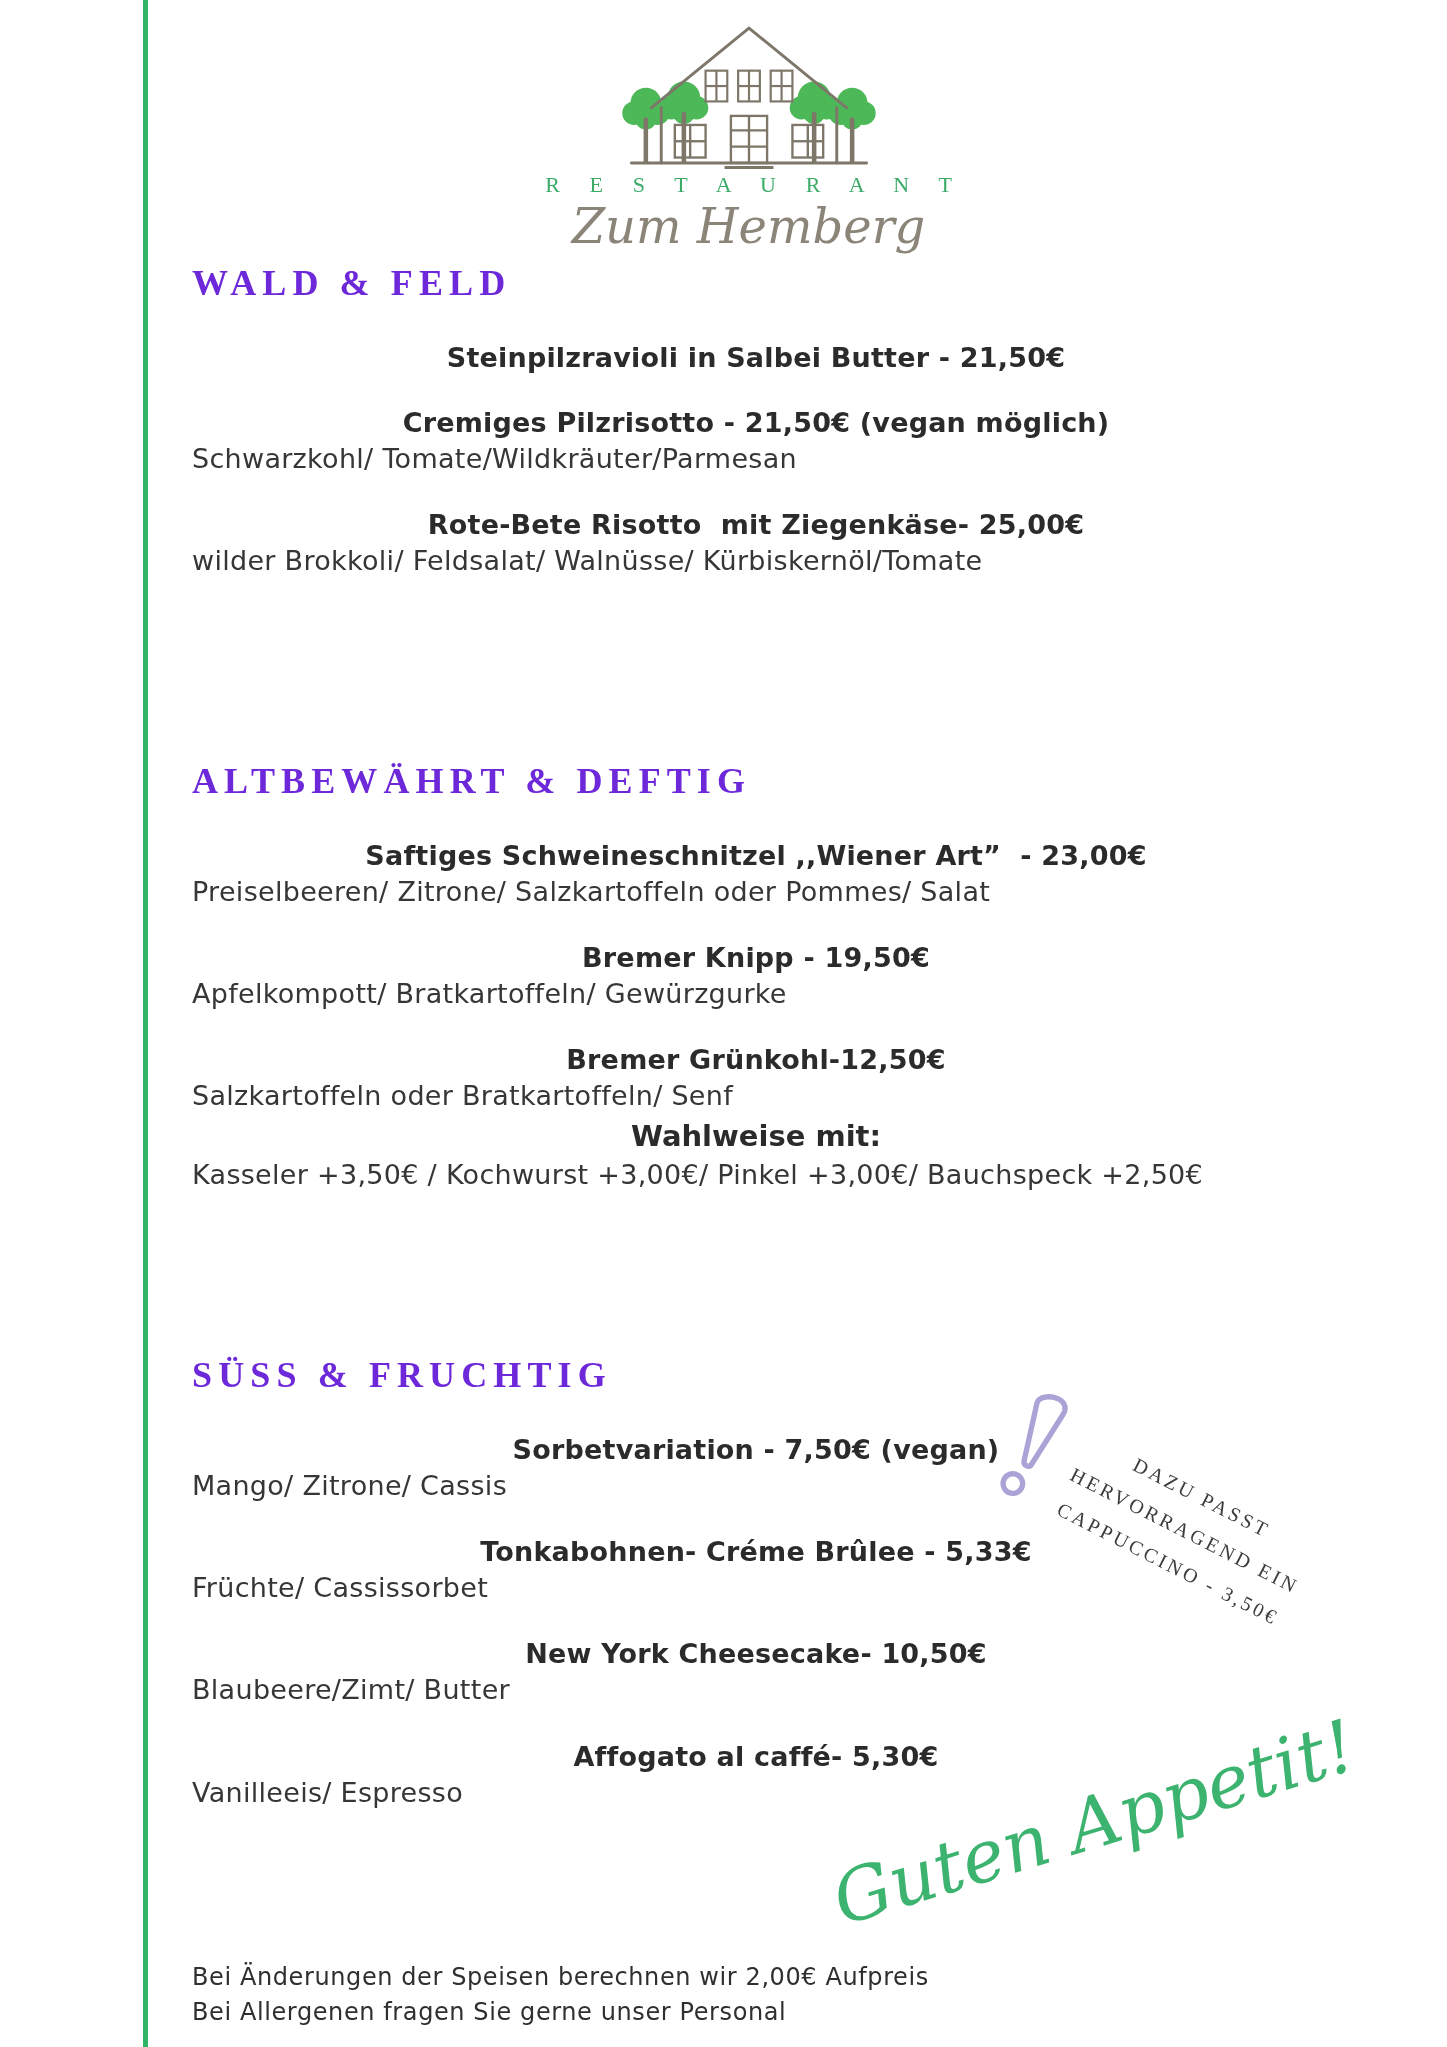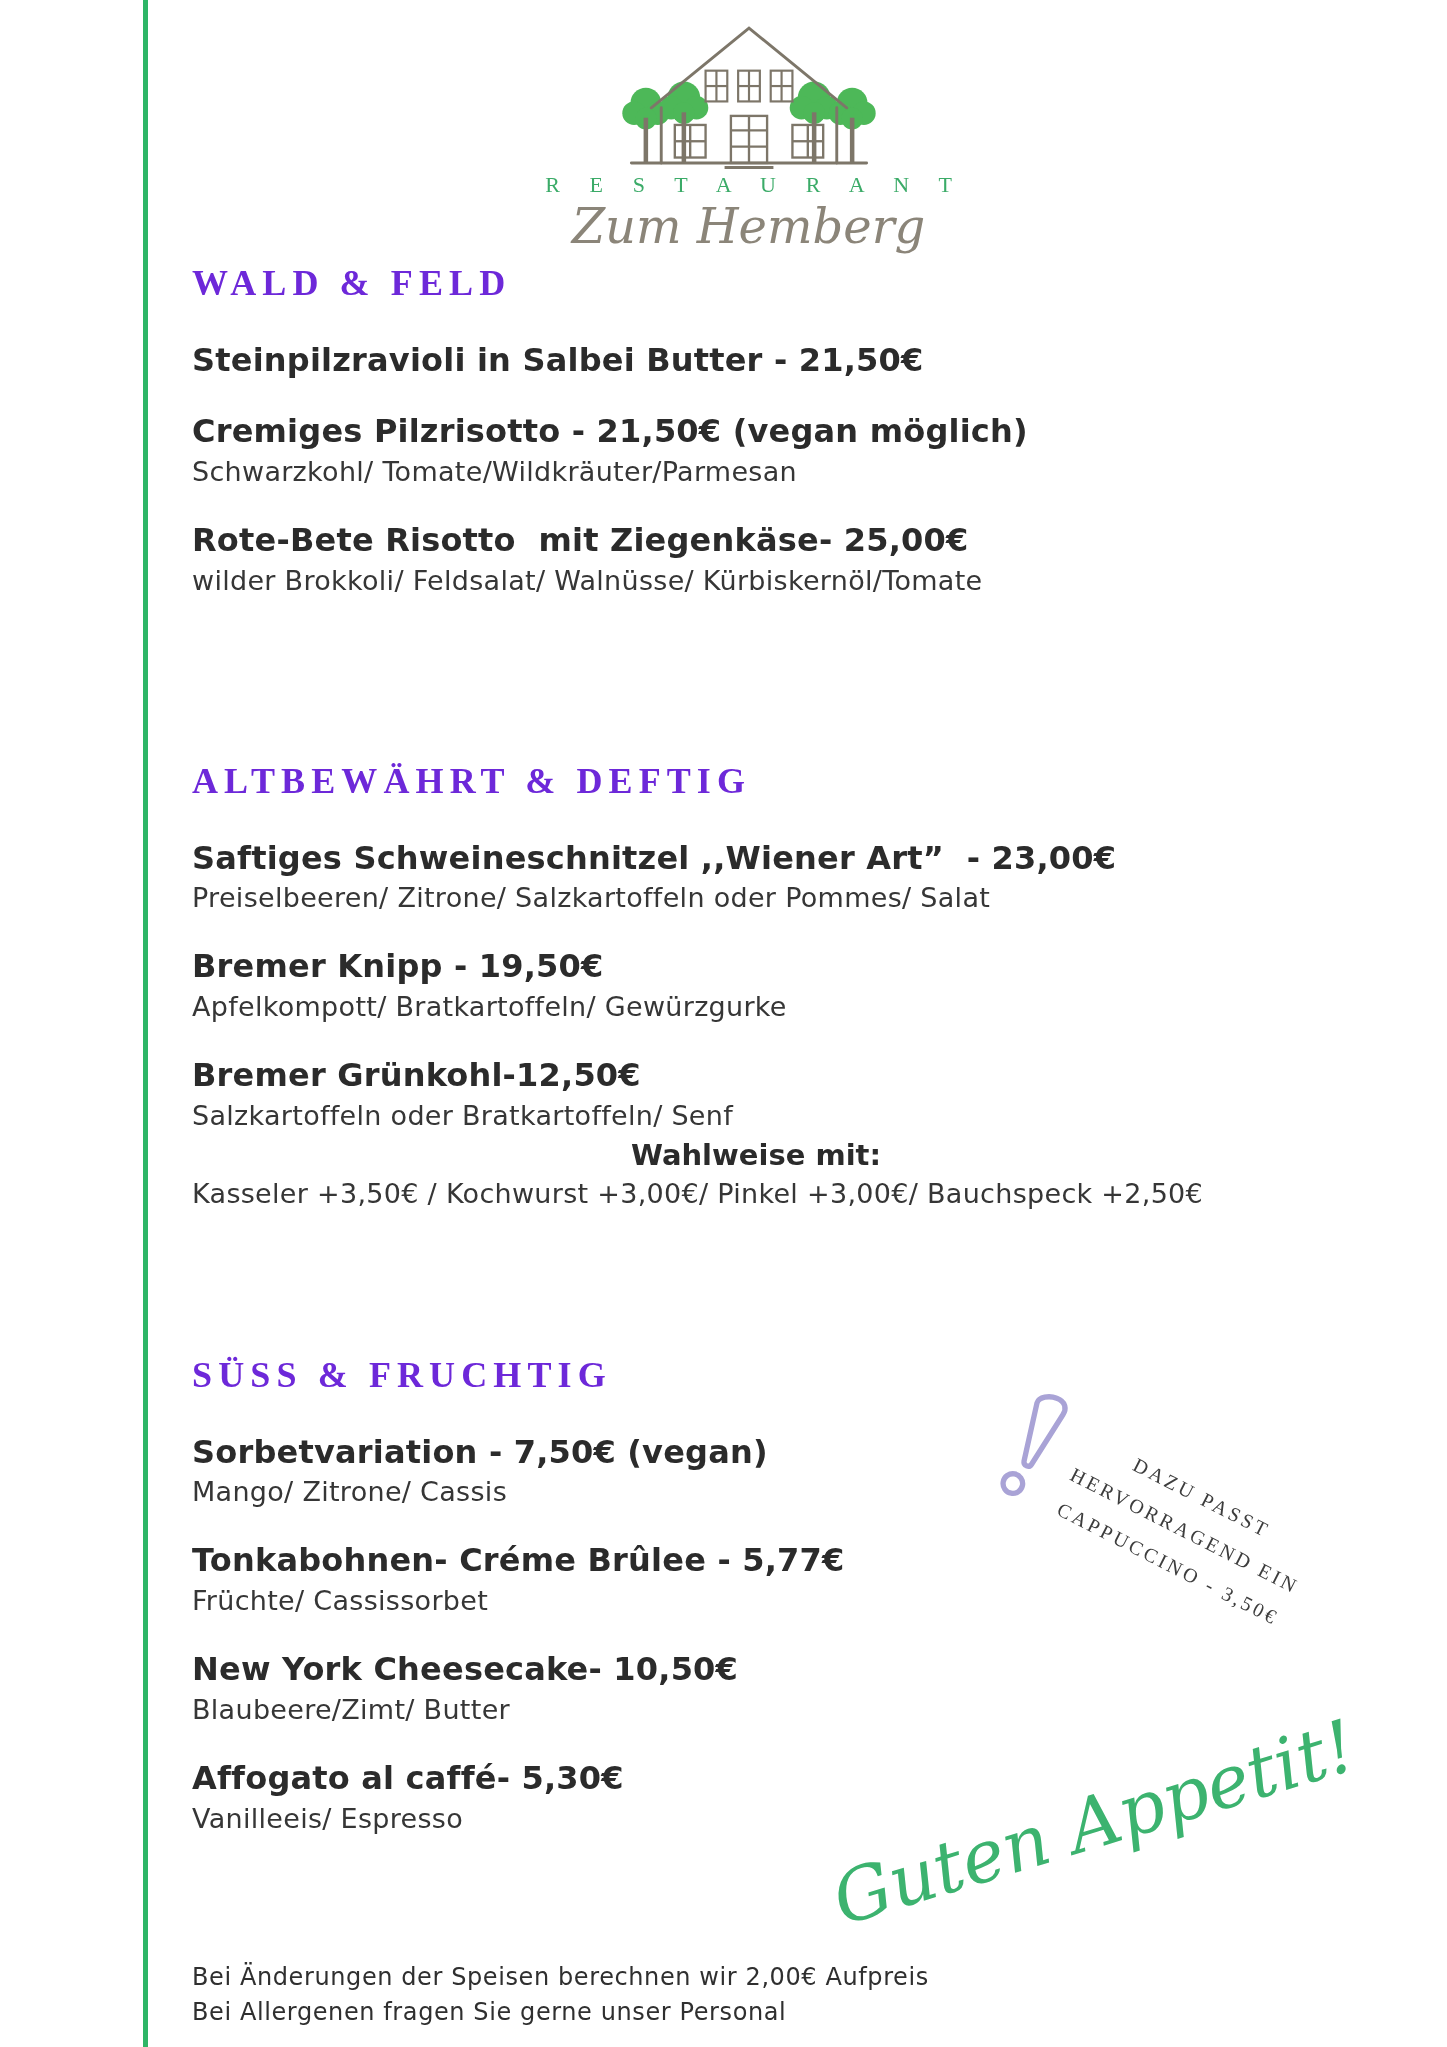--- a/index.html
+++ b/index.html
@@ -34,22 +34,22 @@
   .section-wald { top:264px; }
   .section-alt  { top:762px; }
   .section-suess{ top:1356px; }
   .section-title {
     font-family:"Liberation Serif", serif; font-weight:700;
     font-size:36px; letter-spacing:0.17em; color:#6d28d9;
     margin:0 0 36px 0; line-height:1.1;
   }
   .item { margin-bottom:30px; }
   .item-title {
-    font-weight:700; font-size:32px; line-height:1.3;
-    color:#2b2b2b; letter-spacing:0.2px; white-space:pre-wrap;
+    font-weight:700; font-size:27px; line-height:1.3;
+    color:#2b2b2b; letter-spacing:0.2px; white-space:pre-wrap;text-align:center;
   }
   .item-desc {
     font-size:27px; line-height:1.38; color:#363636;
     letter-spacing:0.3px; white-space:pre-wrap;
   }
   .item-sub {
     text-align:center; font-weight:700; font-size:29px;
     line-height:1.35; color:#2b2b2b; margin-top:2px;
   }
   .item-extra {
@@ -186,21 +186,21 @@
   </div>
 </div>
 
 <div class="section section-suess">
   <h2 class="section-title">SÜSS &amp; FRUCHTIG</h2>
   <div class="item">
     <div class="item-title">Sorbetvariation - 7,50€ (vegan)</div>
     <div class="item-desc">Mango/ Zitrone/ Cassis</div>
   </div>
   <div class="item">
-    <div class="item-title">Tonkabohnen- Créme Brûlee - 5,77€</div>
+    <div class="item-title">Tonkabohnen- Créme Brûlee - 5,33€</div>
     <div class="item-desc">Früchte/ Cassissorbet</div>
   </div>
   <div class="item">
     <div class="item-title">New York Cheesecake- 10,50€</div>
     <div class="item-desc">Blaubeere/Zimt/ Butter</div>
   </div>
   <div class="item">
     <div class="item-title">Affogato al caffé- 5,30€</div>
     <div class="item-desc">Vanilleeis/ Espresso</div>
   </div>

